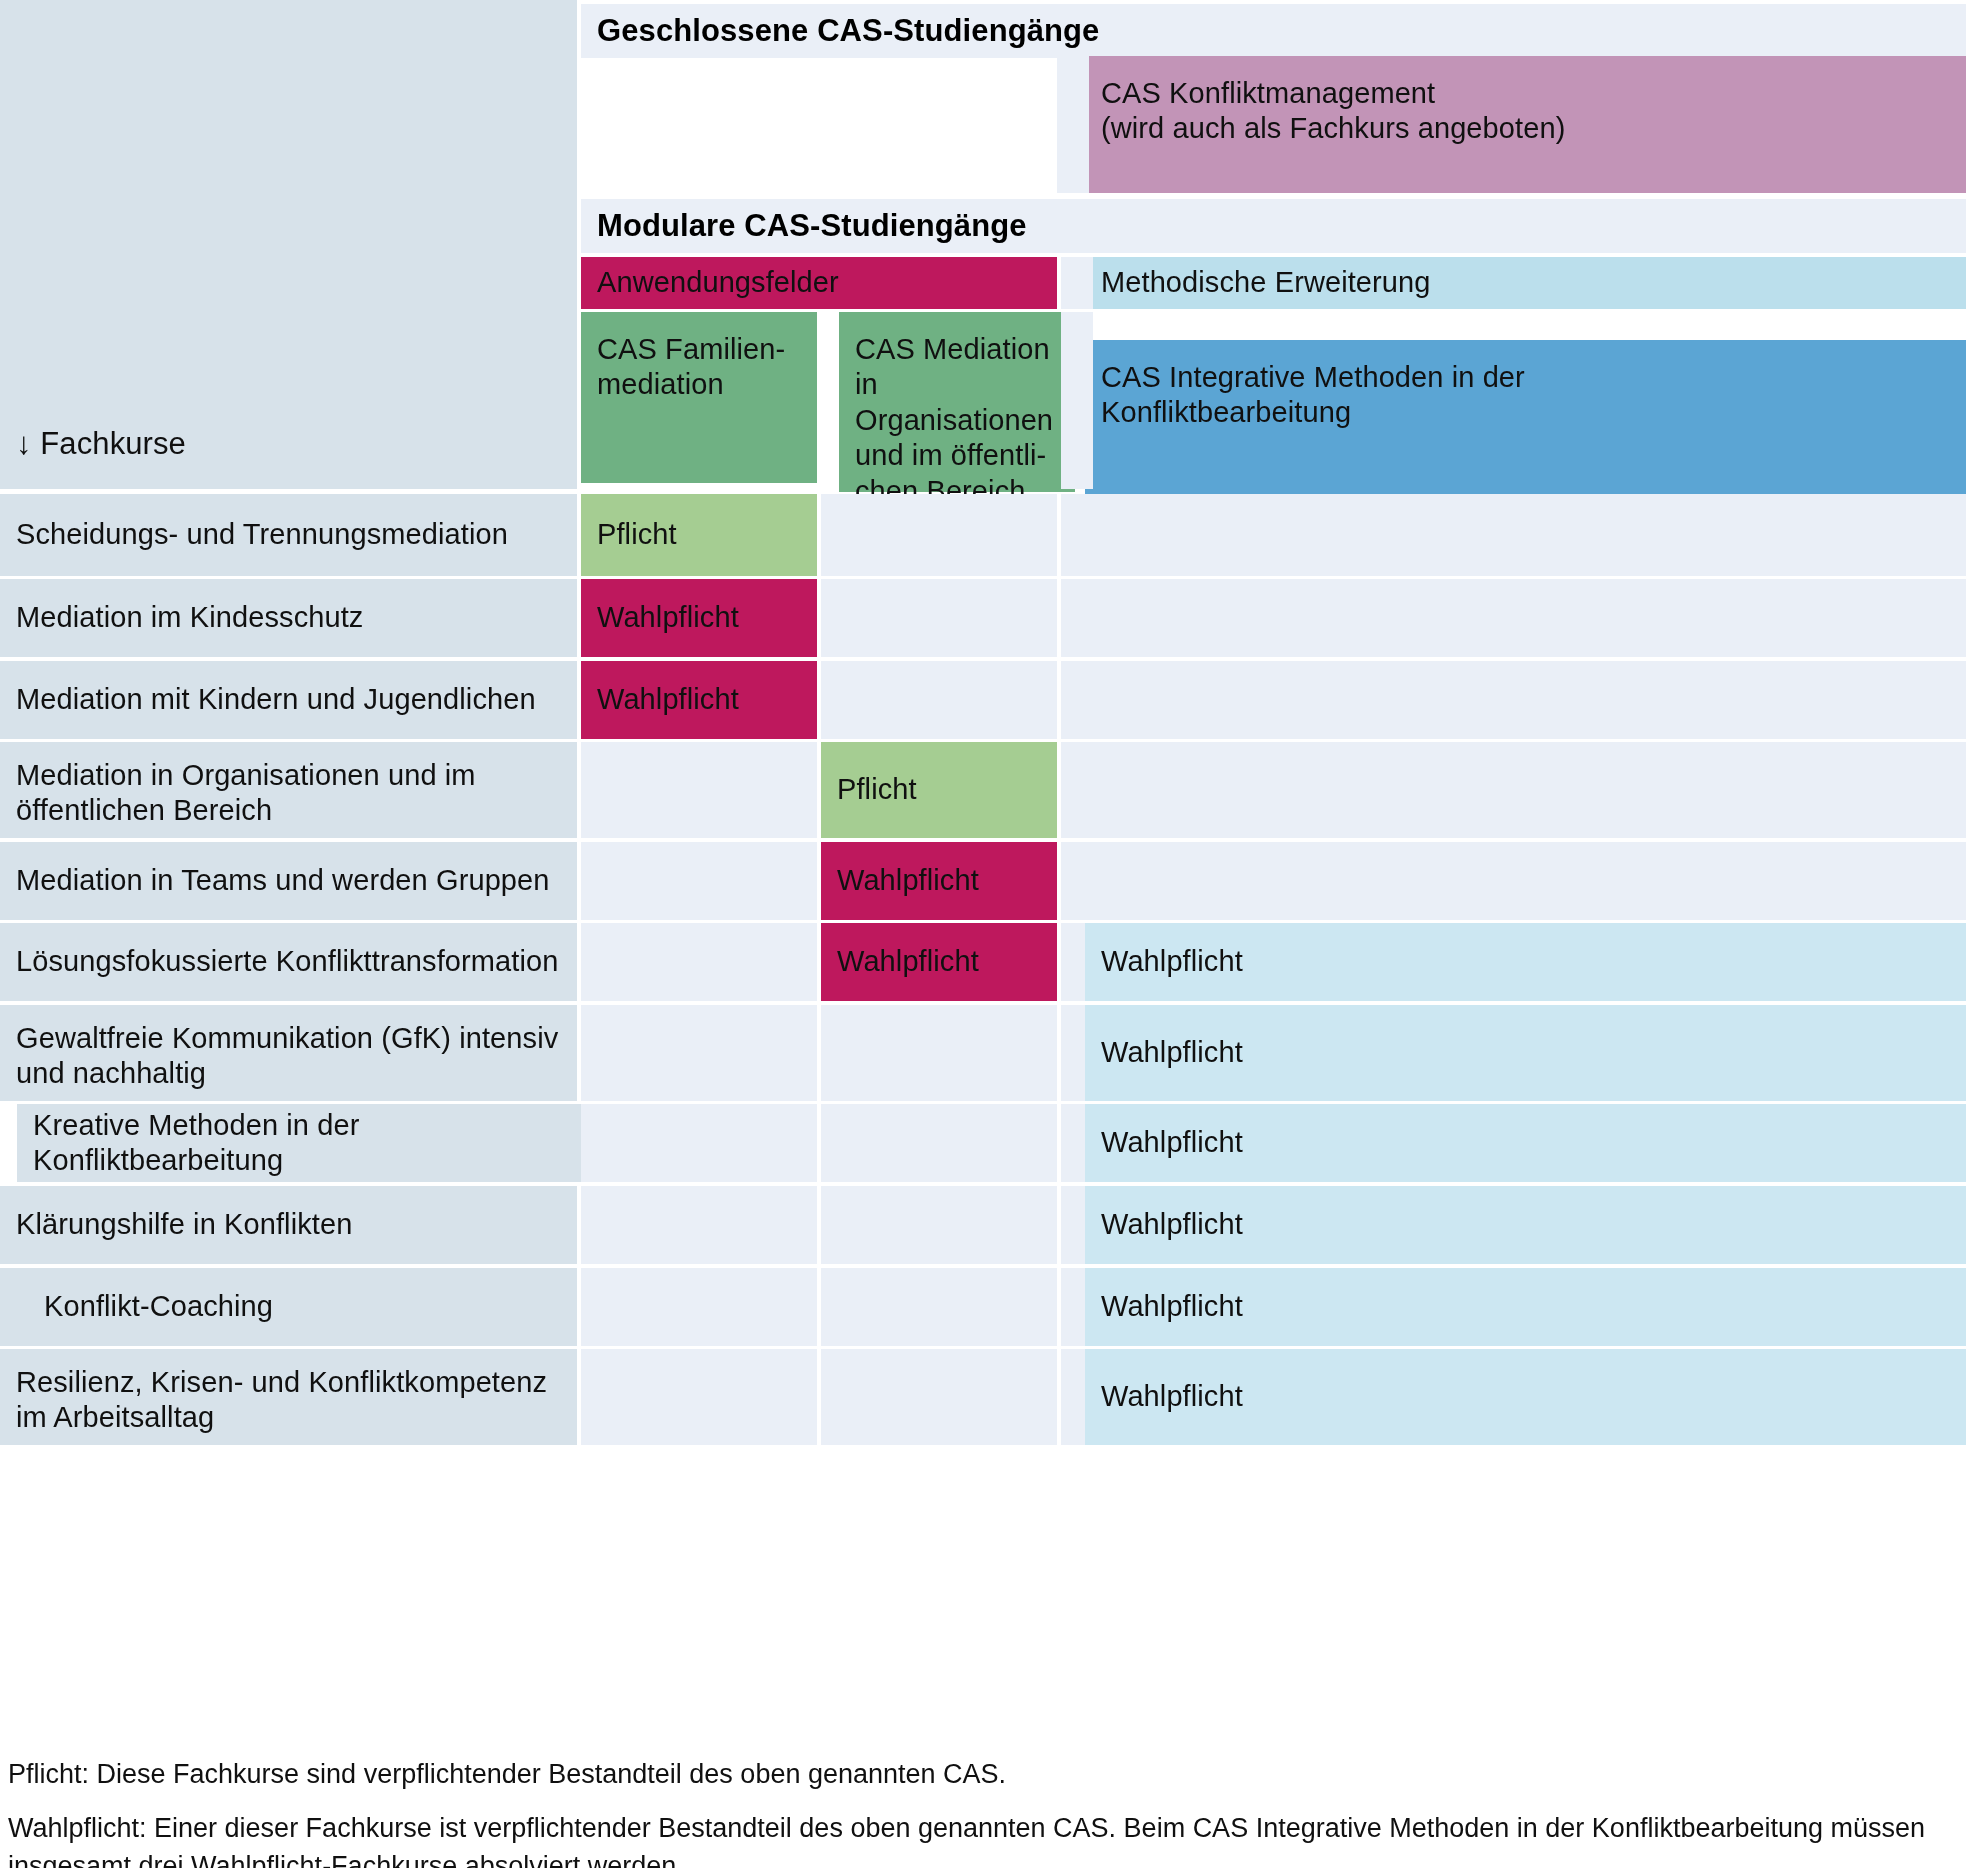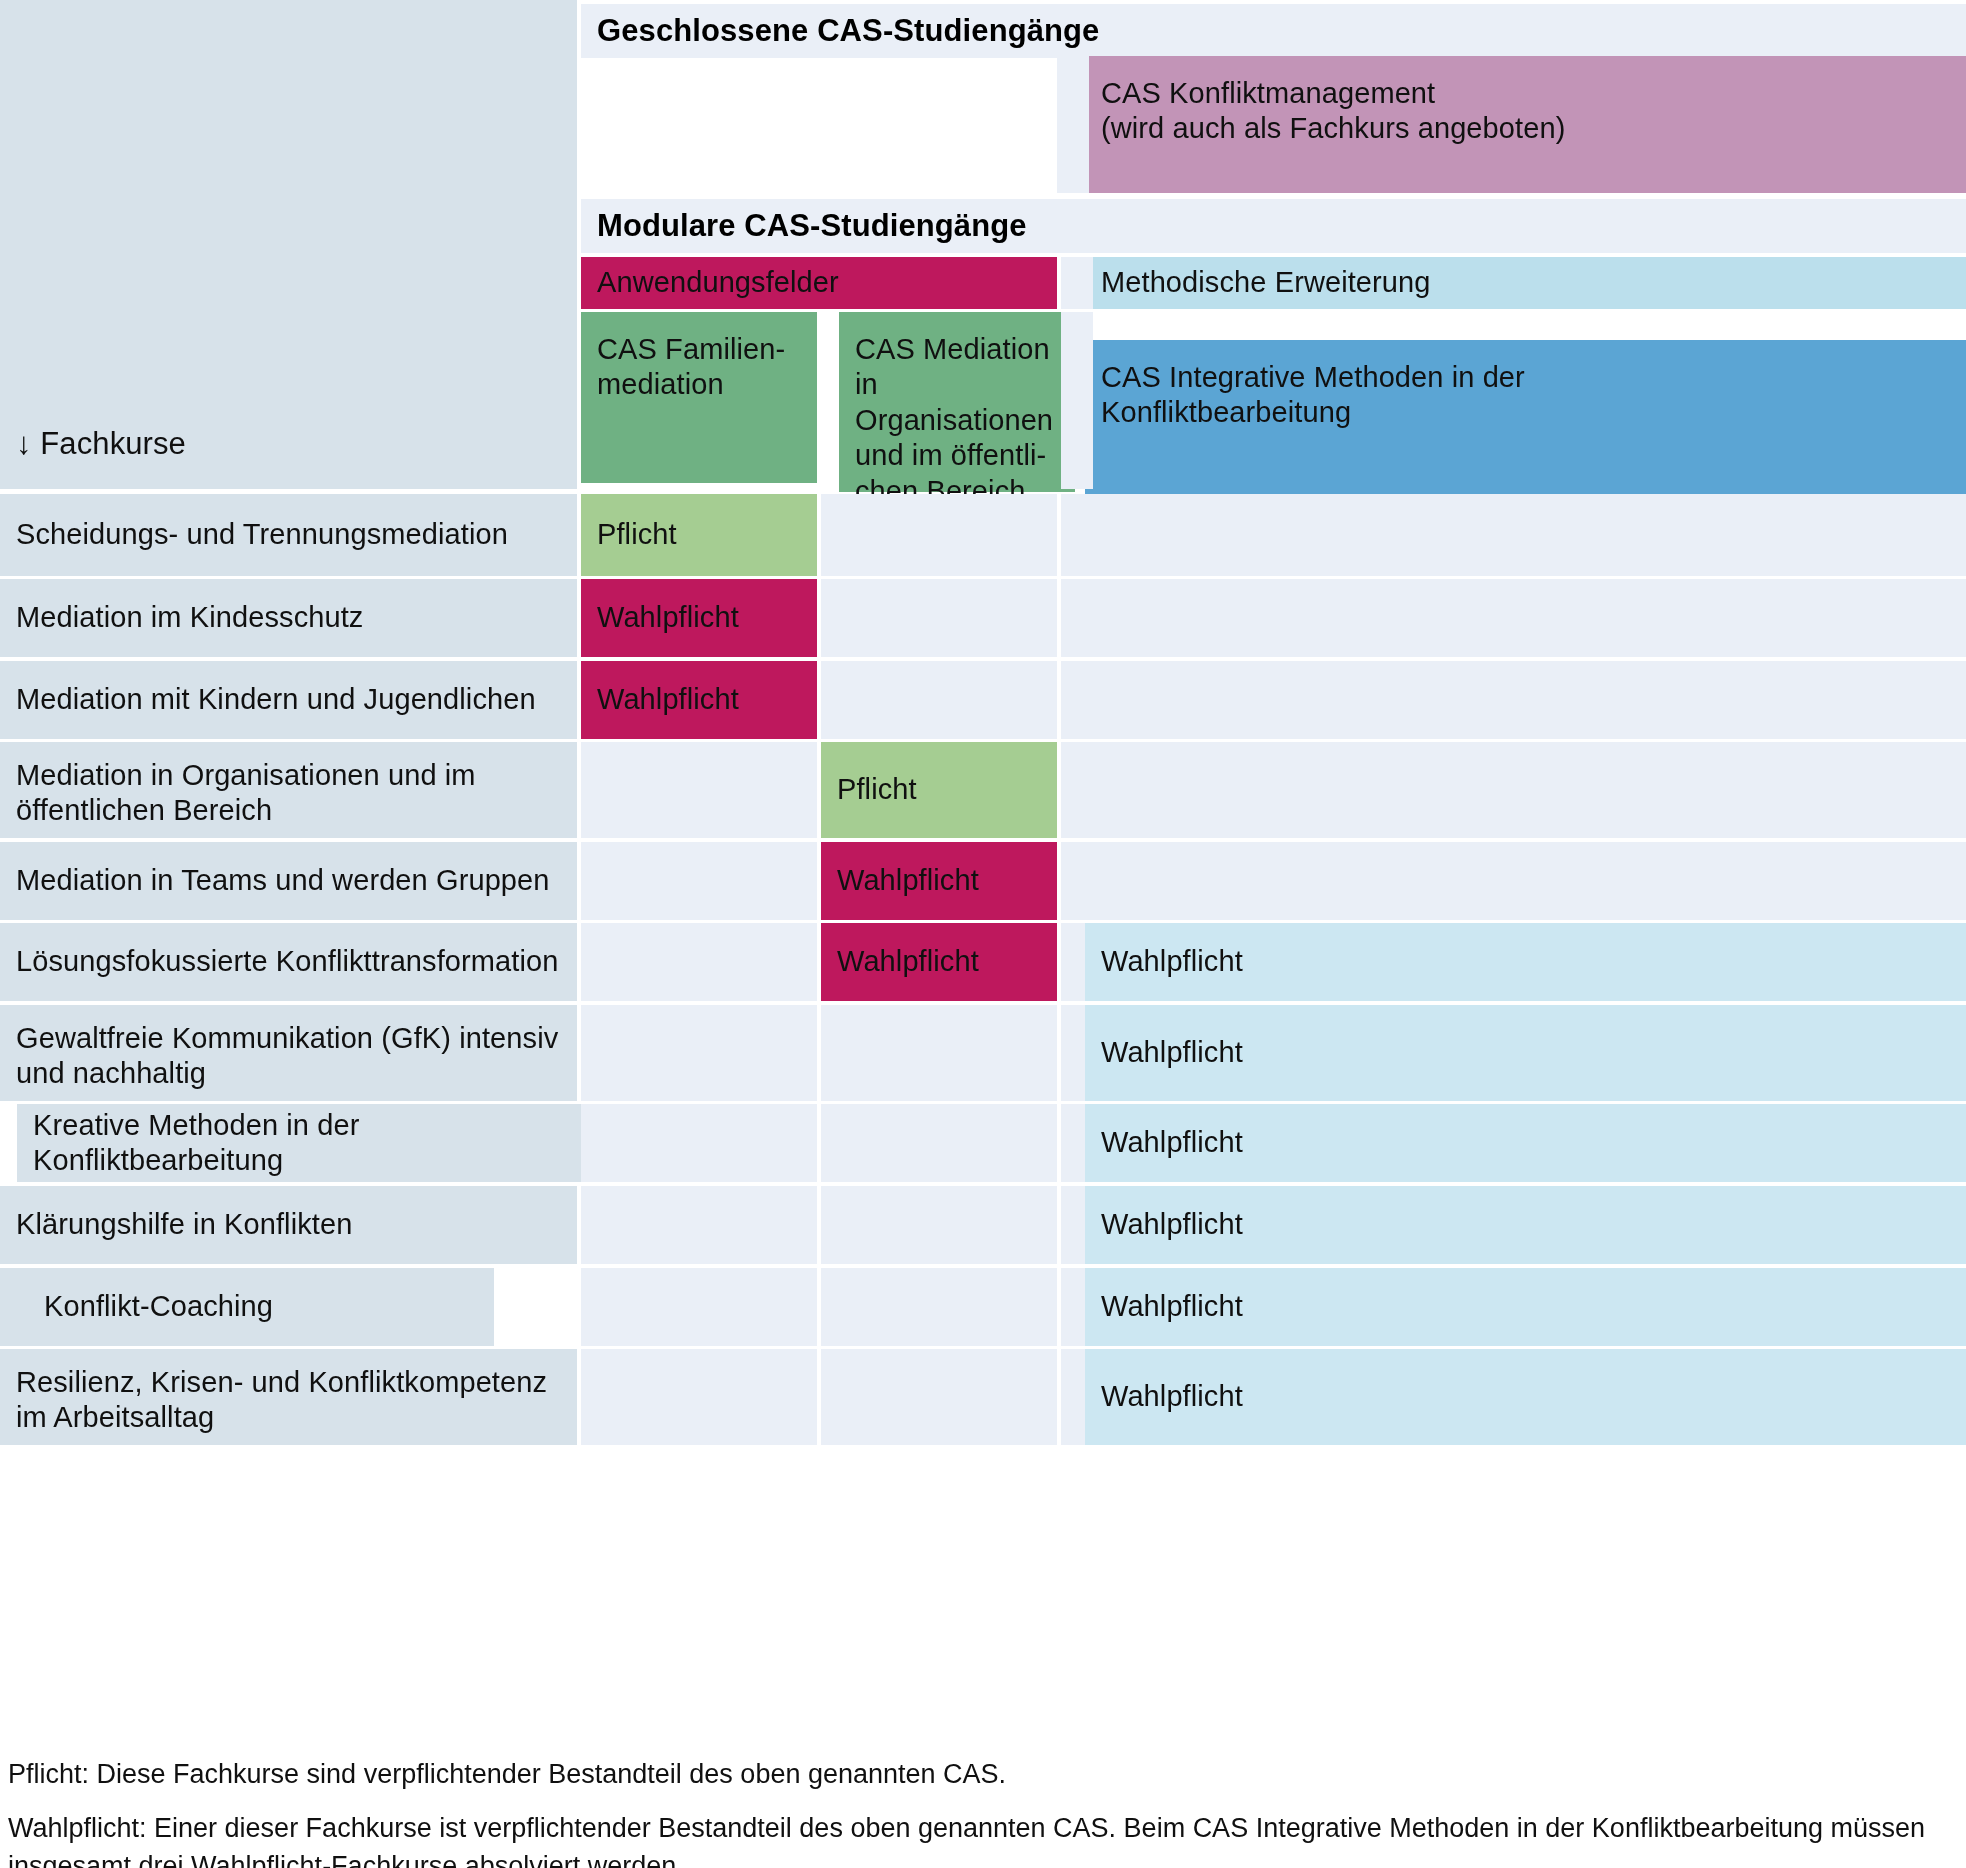--- a/index.html
+++ b/index.html
@@ -158,21 +158,21 @@
     </div>
     <div class="cell bg-rowlabel" style="left: 0px; top: 1186px; width: 577px; height: 78px;">
       <div>Klärungshilfe in Konflikten</div>
     </div>
     <div class="cell bg-empty" style="left: 581px; top: 1186px; width: 236px; height: 78px;"></div>
     <div class="cell bg-empty" style="left: 821px; top: 1186px; width: 236px; height: 78px;"></div>
     <div class="cell bg-gap" style="left: 1061px; top: 1186px; width: 22px; height: 78px;"></div>
     <div class="cell bg-bluemid" style="left: 1085px; top: 1186px; width: 882px; height: 78px;">
       <div>Wahlpflicht</div>
     </div>
-    <div class="cell bg-rowlabel" style="left: 0px; top: 1268px; width: 494px; height: 78px; padding-left: 44px;">
+    <div class="cell bg-rowlabel" style="left: 0px; top: 1268px; width: 577px; height: 78px; padding-left: 44px;">
       <div>Konflikt-Coaching</div>
     </div>
     <div class="cell bg-empty" style="left: 581px; top: 1268px; width: 236px; height: 78px;"></div>
     <div class="cell bg-empty" style="left: 821px; top: 1268px; width: 236px; height: 78px;"></div>
     <div class="cell bg-gap" style="left: 1061px; top: 1268px; width: 22px; height: 78px;"></div>
     <div class="cell bg-bluemid" style="left: 1085px; top: 1268px; width: 882px; height: 78px;">
       <div>Wahlpflicht</div>
     </div>
     <div class="cell bg-rowlabel multi" style="left: 0px; top: 1349px; width: 577px; height: 96px; padding-top: 16px;">
       <div>Resilienz, Krisen- und Konfliktkompetenz<br>im Arbeitsalltag</div>

